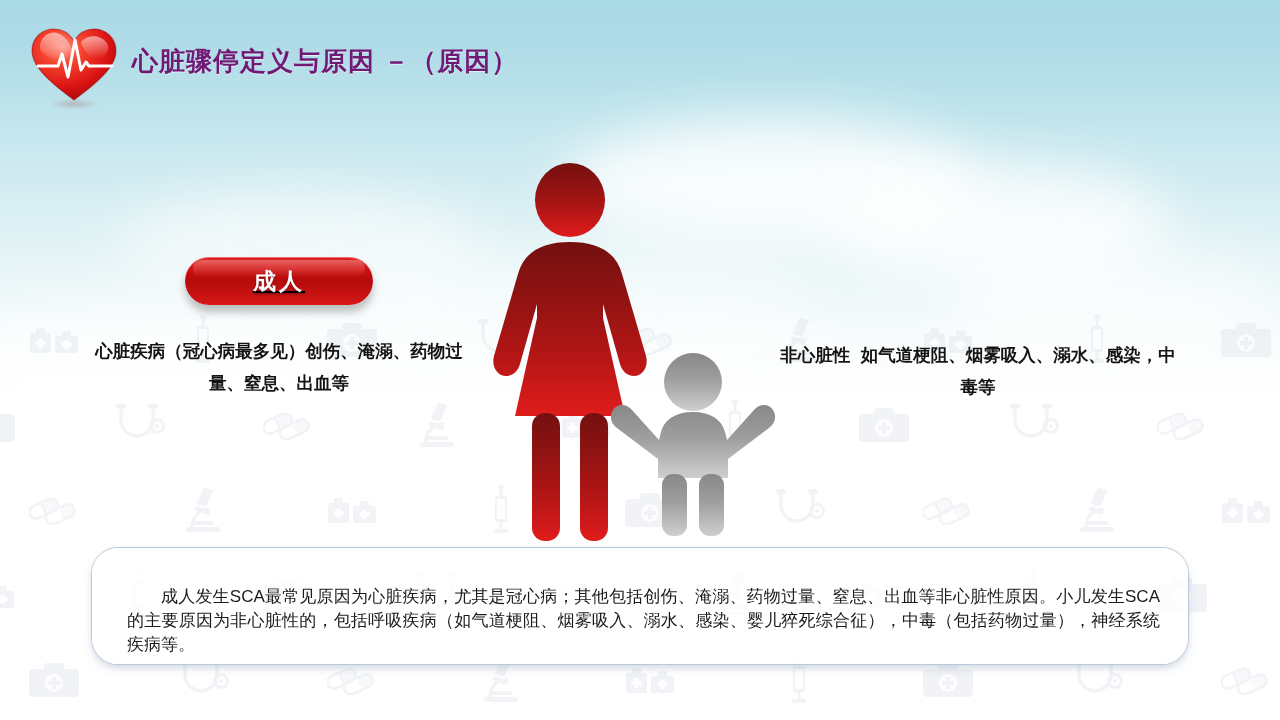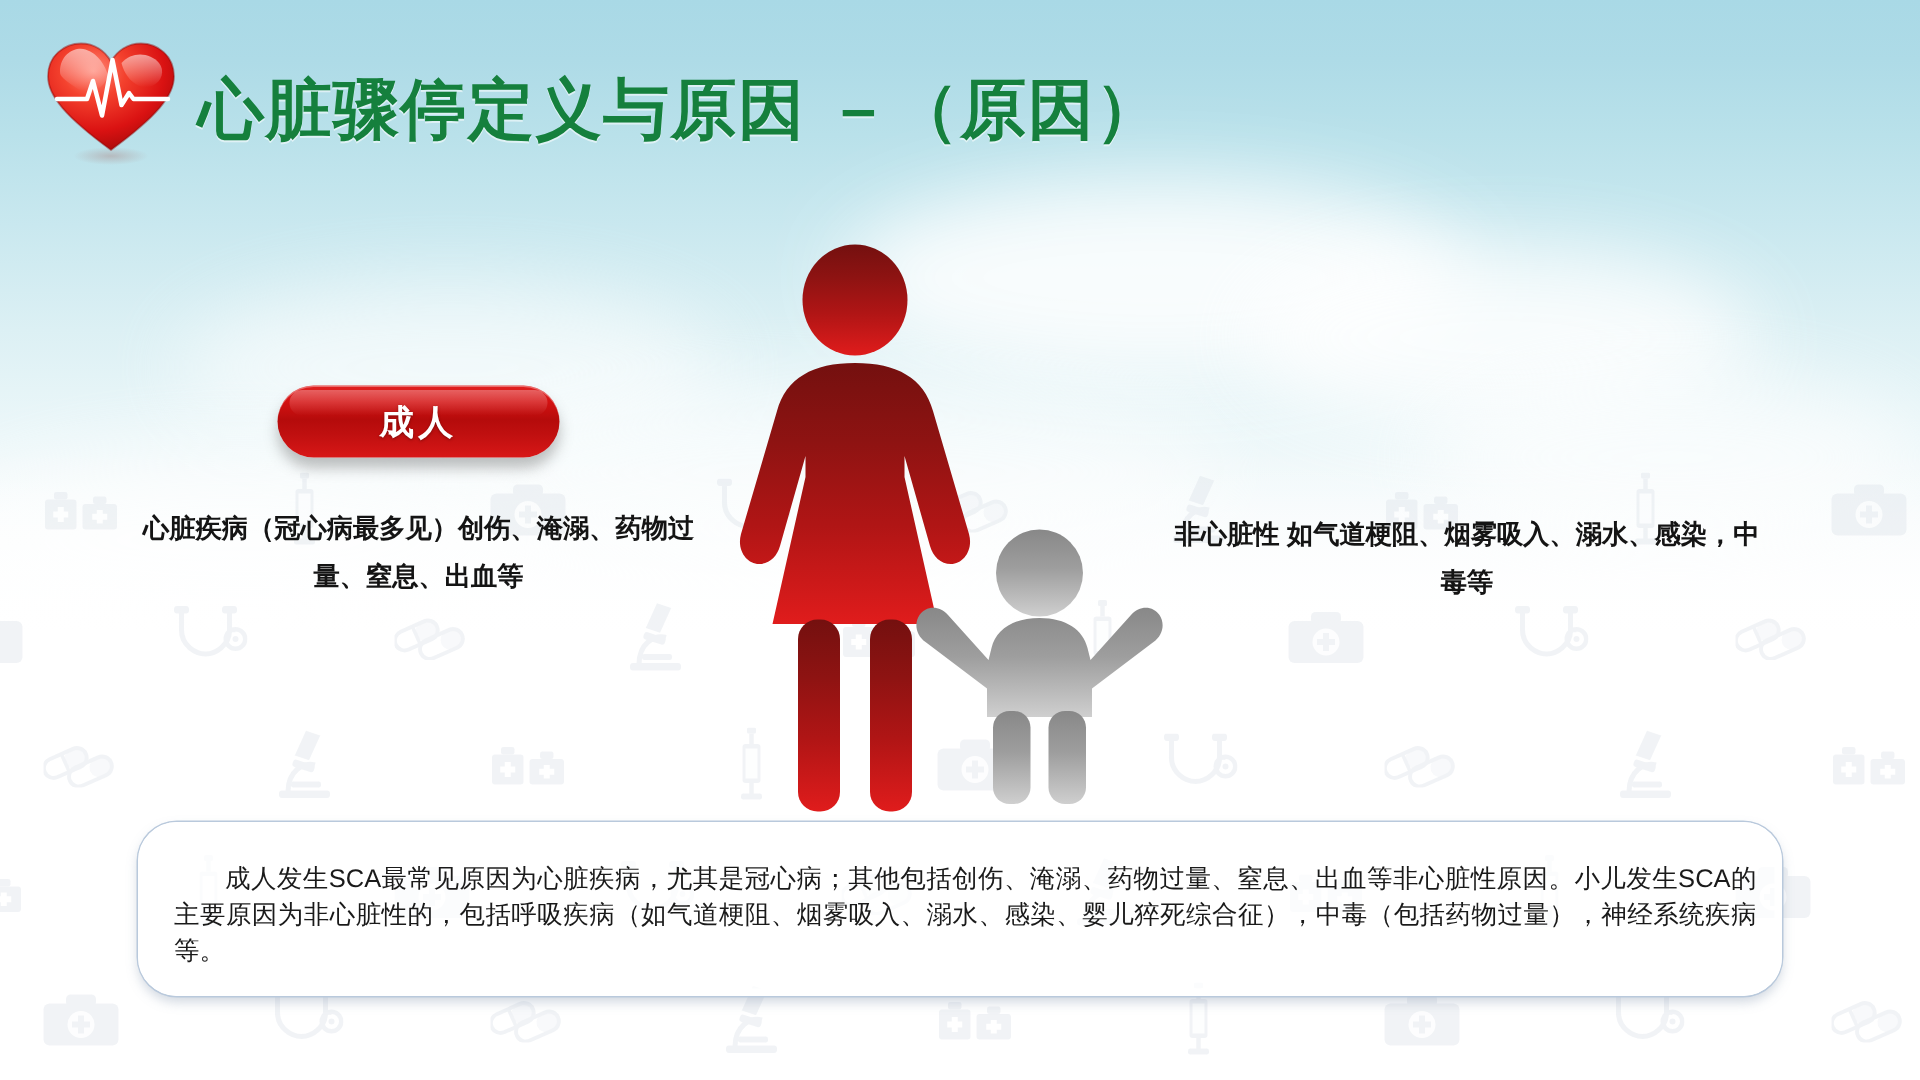--- a/index.html
+++ b/index.html
@@ -46,74 +46,74 @@
   }
   .wm-row{position:absolute;left:0;width:1340px;height:80px;display:flex;}
   .wm-cell{width:167px;height:80px;display:flex;align-items:center;justify-content:center;}
   .wm-cell svg{opacity:.62;}
 
   
   .header{position:absolute;left:0;top:0;width:1280px;height:130px;}
   .heart-logo{position:absolute;left:26px;top:24px;width:96px;height:88px;}
   .page-title{
     position:absolute;left:132px;top:44px;
-    font-size:44px;font-weight:bold;color:#15803d;
+    font-size:26px;font-weight:bold;color:#701a75;
     letter-spacing:1px;white-space:nowrap;
     text-shadow:0 1px 0 rgba(255,255,255,.55);
   }
 
   
   .people{position:absolute;left:470px;top:160px;width:330px;height:390px;}
 
   
   .badge{
     position:absolute;width:188px;height:48px;border-radius:26px;
     background:
       linear-gradient(to bottom,
         #e02020 0%,
         #d41212 22%,
         #b50b0b 48%,
         #c11010 70%,
         #d81717 100%);
     box-shadow:0 7px 9px rgba(90,90,90,.38), inset 0 1px 0 rgba(255,255,255,.35);
-    display:flex;align-items:center;justify-content:center;
+    display:flex;align-items:center;justify-content:center;text-decoration:underline;
   }
   .badge::before{
     content:"";position:absolute;left:8px;right:8px;top:3px;height:17px;border-radius:20px;
     background:linear-gradient(to bottom,rgba(255,255,255,.30),rgba(255,255,255,0));
   }
   .badge span{
     position:relative;color:#ffffff;font-size:23px;font-weight:bold;letter-spacing:3px;
     text-shadow:0 1px 2px rgba(0,0,0,.35);
   }
   .badge-left{left:185px;top:257px;}
   .badge-right{left:880px;top:257px;}
 
   
   .desc{
     position:absolute;width:400px;text-align:center;
-    font-size:17.5px;font-weight:bold;color:#141414;line-height:32px;
+    font-size:17.5px;font-weight:bold;color:#141414;line-height:32px;font-family:Liberation Mono, monospace;
   }
   .desc-left{left:79px;top:336px;}
   .desc-right{left:778px;top:340px;}
 
   
   .note-box{
     position:absolute;left:92px;top:548px;width:1096px;height:116px;
     border-radius:26px;
     background:rgba(255,255,255,.72);
     border:5px solid #ffffff;
     box-shadow:0 0 0 1px #b9c9dc, 0 4px 8px rgba(120,140,165,.35);
     box-sizing:border-box;
   }
   .note-text{
     position:absolute;left:116px;top:574px;width:1055px;
     font-size:17px;color:#1a1a1a;line-height:24px;text-align:justify;
   }
-  .note-text p{margin:0;}
+  .note-text p{margin:11px;}
   .note-text .indent{text-indent:2em;}
 </style>
 </head>
 <body>
 
 <div id="slide">
 
   <div class="bg-sky"></div>
   <div class="cloud c1"></div>
   <div class="cloud c2"></div>

